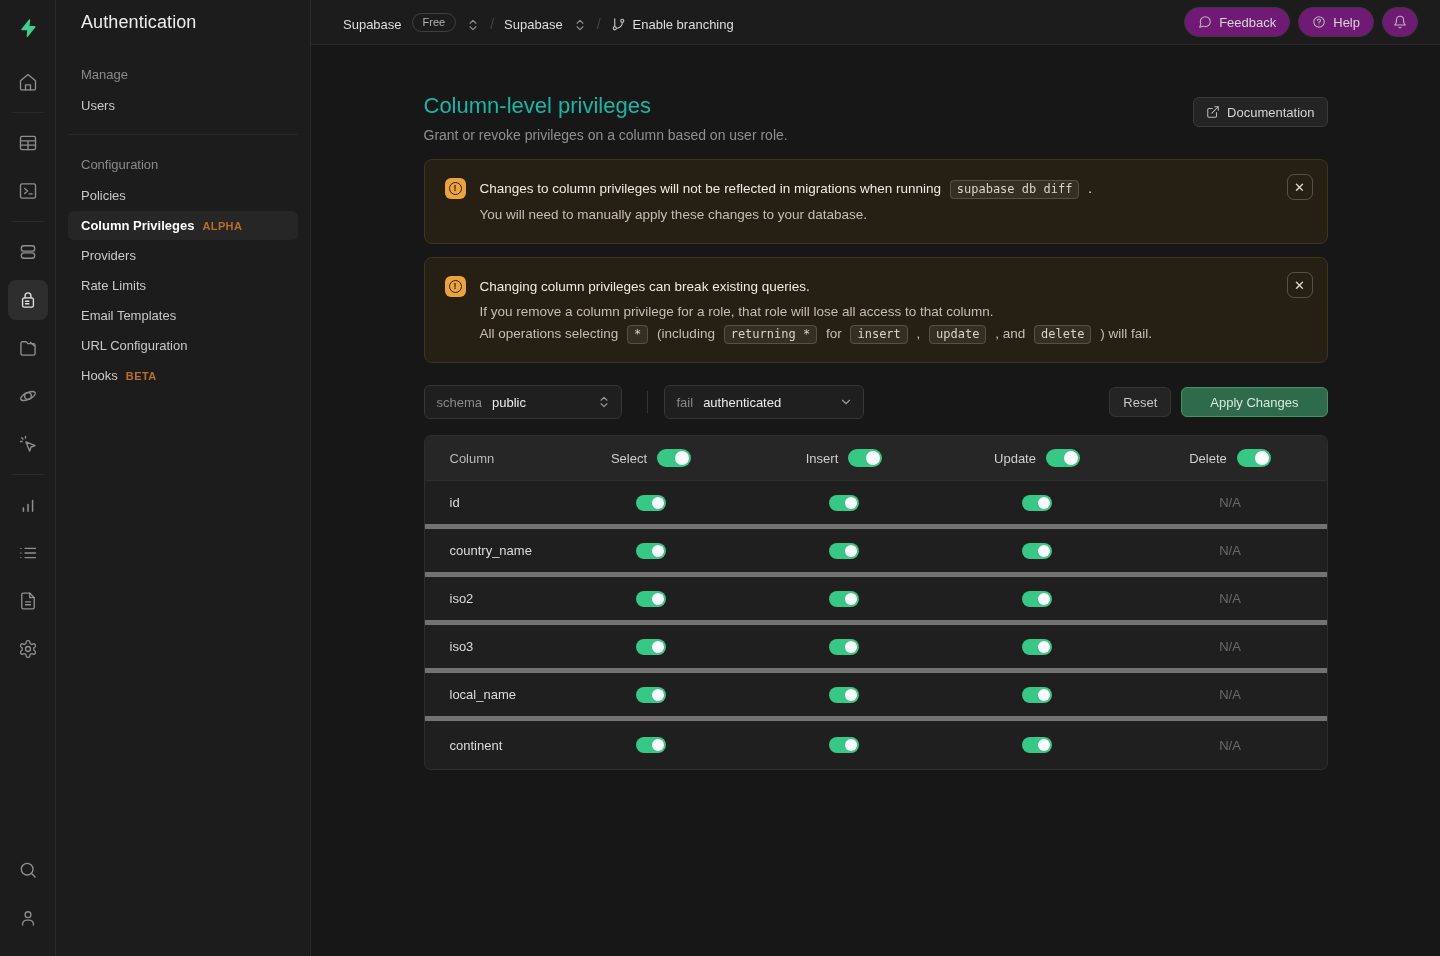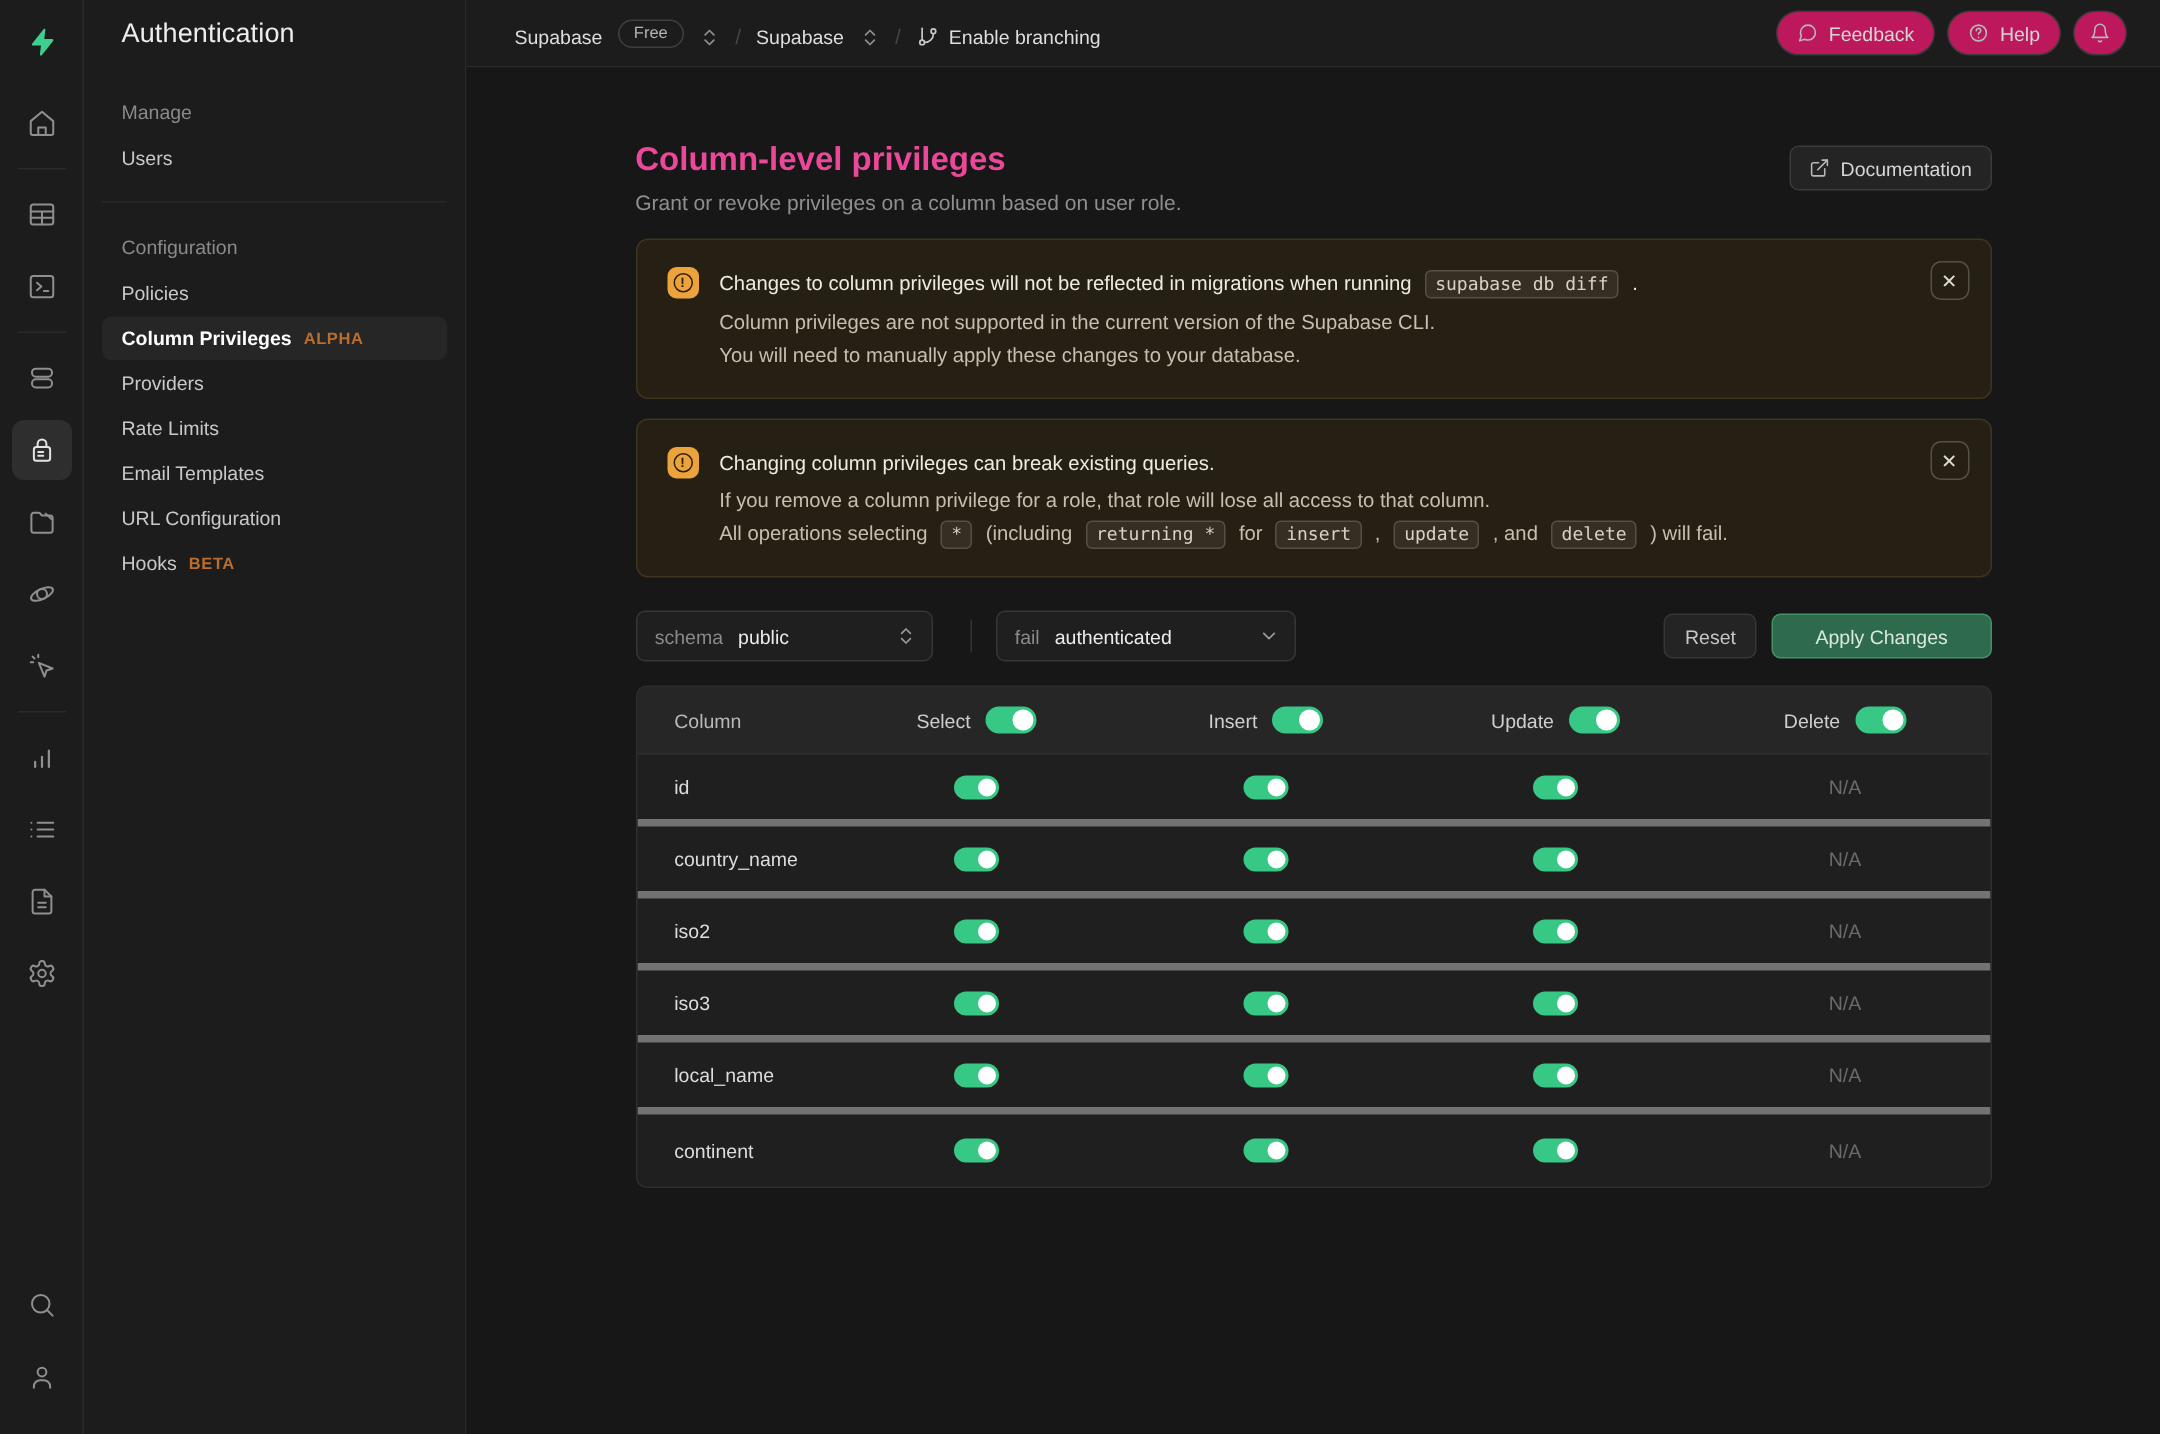--- a/index.html
+++ b/index.html
@@ -55,33 +55,33 @@
     padding:2px 10px 3px; cursor:pointer;
   }
   .unfold { color:#8f8f8f; display:flex; cursor:pointer; }
   .slash { color:#454545; font-size:14px; }
   .branch-link { display:flex; align-items:center; gap:7px; color:#dedede; cursor:pointer; }
   .branch-link svg { color:#c8c8c8; }
   .topbar .grow { flex:1; }
   .top-actions { display:flex; align-items:center; gap:8px; }
   .top-btn {
     display:flex; align-items:center; gap:7px; height:30px; padding:0 13px;
-    background:#be185d; border:1px solid #3a3a3a; border-radius:15px;
+    background:#701a75; border:1px solid #3a3a3a; border-radius:15px;
     color:#d6d6d6; font-size:13px; cursor:pointer;
   }
   .top-btn svg { width:14px; height:14px; color:#b8b8b8; }
   .bell-btn { padding:0 10px; }
 
   
   .content { flex:1; background:#171717; overflow:auto; }
   .container { width:904px; margin:0 auto; padding:48px 0 60px; }
 
   .page-head { display:flex; align-items:flex-start; margin-bottom:16px; }
   .page-titles { flex:1; }
-  .page-title { font-size:22px; font-weight:700; color:#ec4899; margin-bottom:8px; }
+  .page-title { font-size:22px; font-weight:400; color:#14b8a6; margin-bottom:8px; }
   .page-sub { font-size:14px; color:#8f8f8f; }
   .doc-btn {
     display:flex; align-items:center; gap:7px; height:30px; padding:0 12px;
     background:#242424; border:1px solid #3a3a3a; border-radius:6px;
     color:#d6d6d6; font-size:13px; cursor:pointer; margin-top:4px;
   }
   .doc-btn svg { width:14px; height:14px; color:#b8b8b8; }
 
   
   .banner {
@@ -374,21 +374,20 @@
             <span class="warn-icon">
                 <span class="ring">!</span>
               </span>
             <div>
               <div class="banner-title chipline">
                 <span>Changes to column privileges will not be reflected in migrations when running</span>
                 <span class="code-chip">supabase db diff</span>
                 <span>.</span>
               </div>
               <div class="banner-body">
-                <div class="bline">Column privileges are not supported in the current version of the Supabase CLI.</div>
                 <div class="bline">You will need to manually apply these changes to your database.</div>
               </div>
             </div>
           </div>
           <button class="banner-close">
             <span>✕</span>
           </button>
         </div>
 
         <div class="banner">

